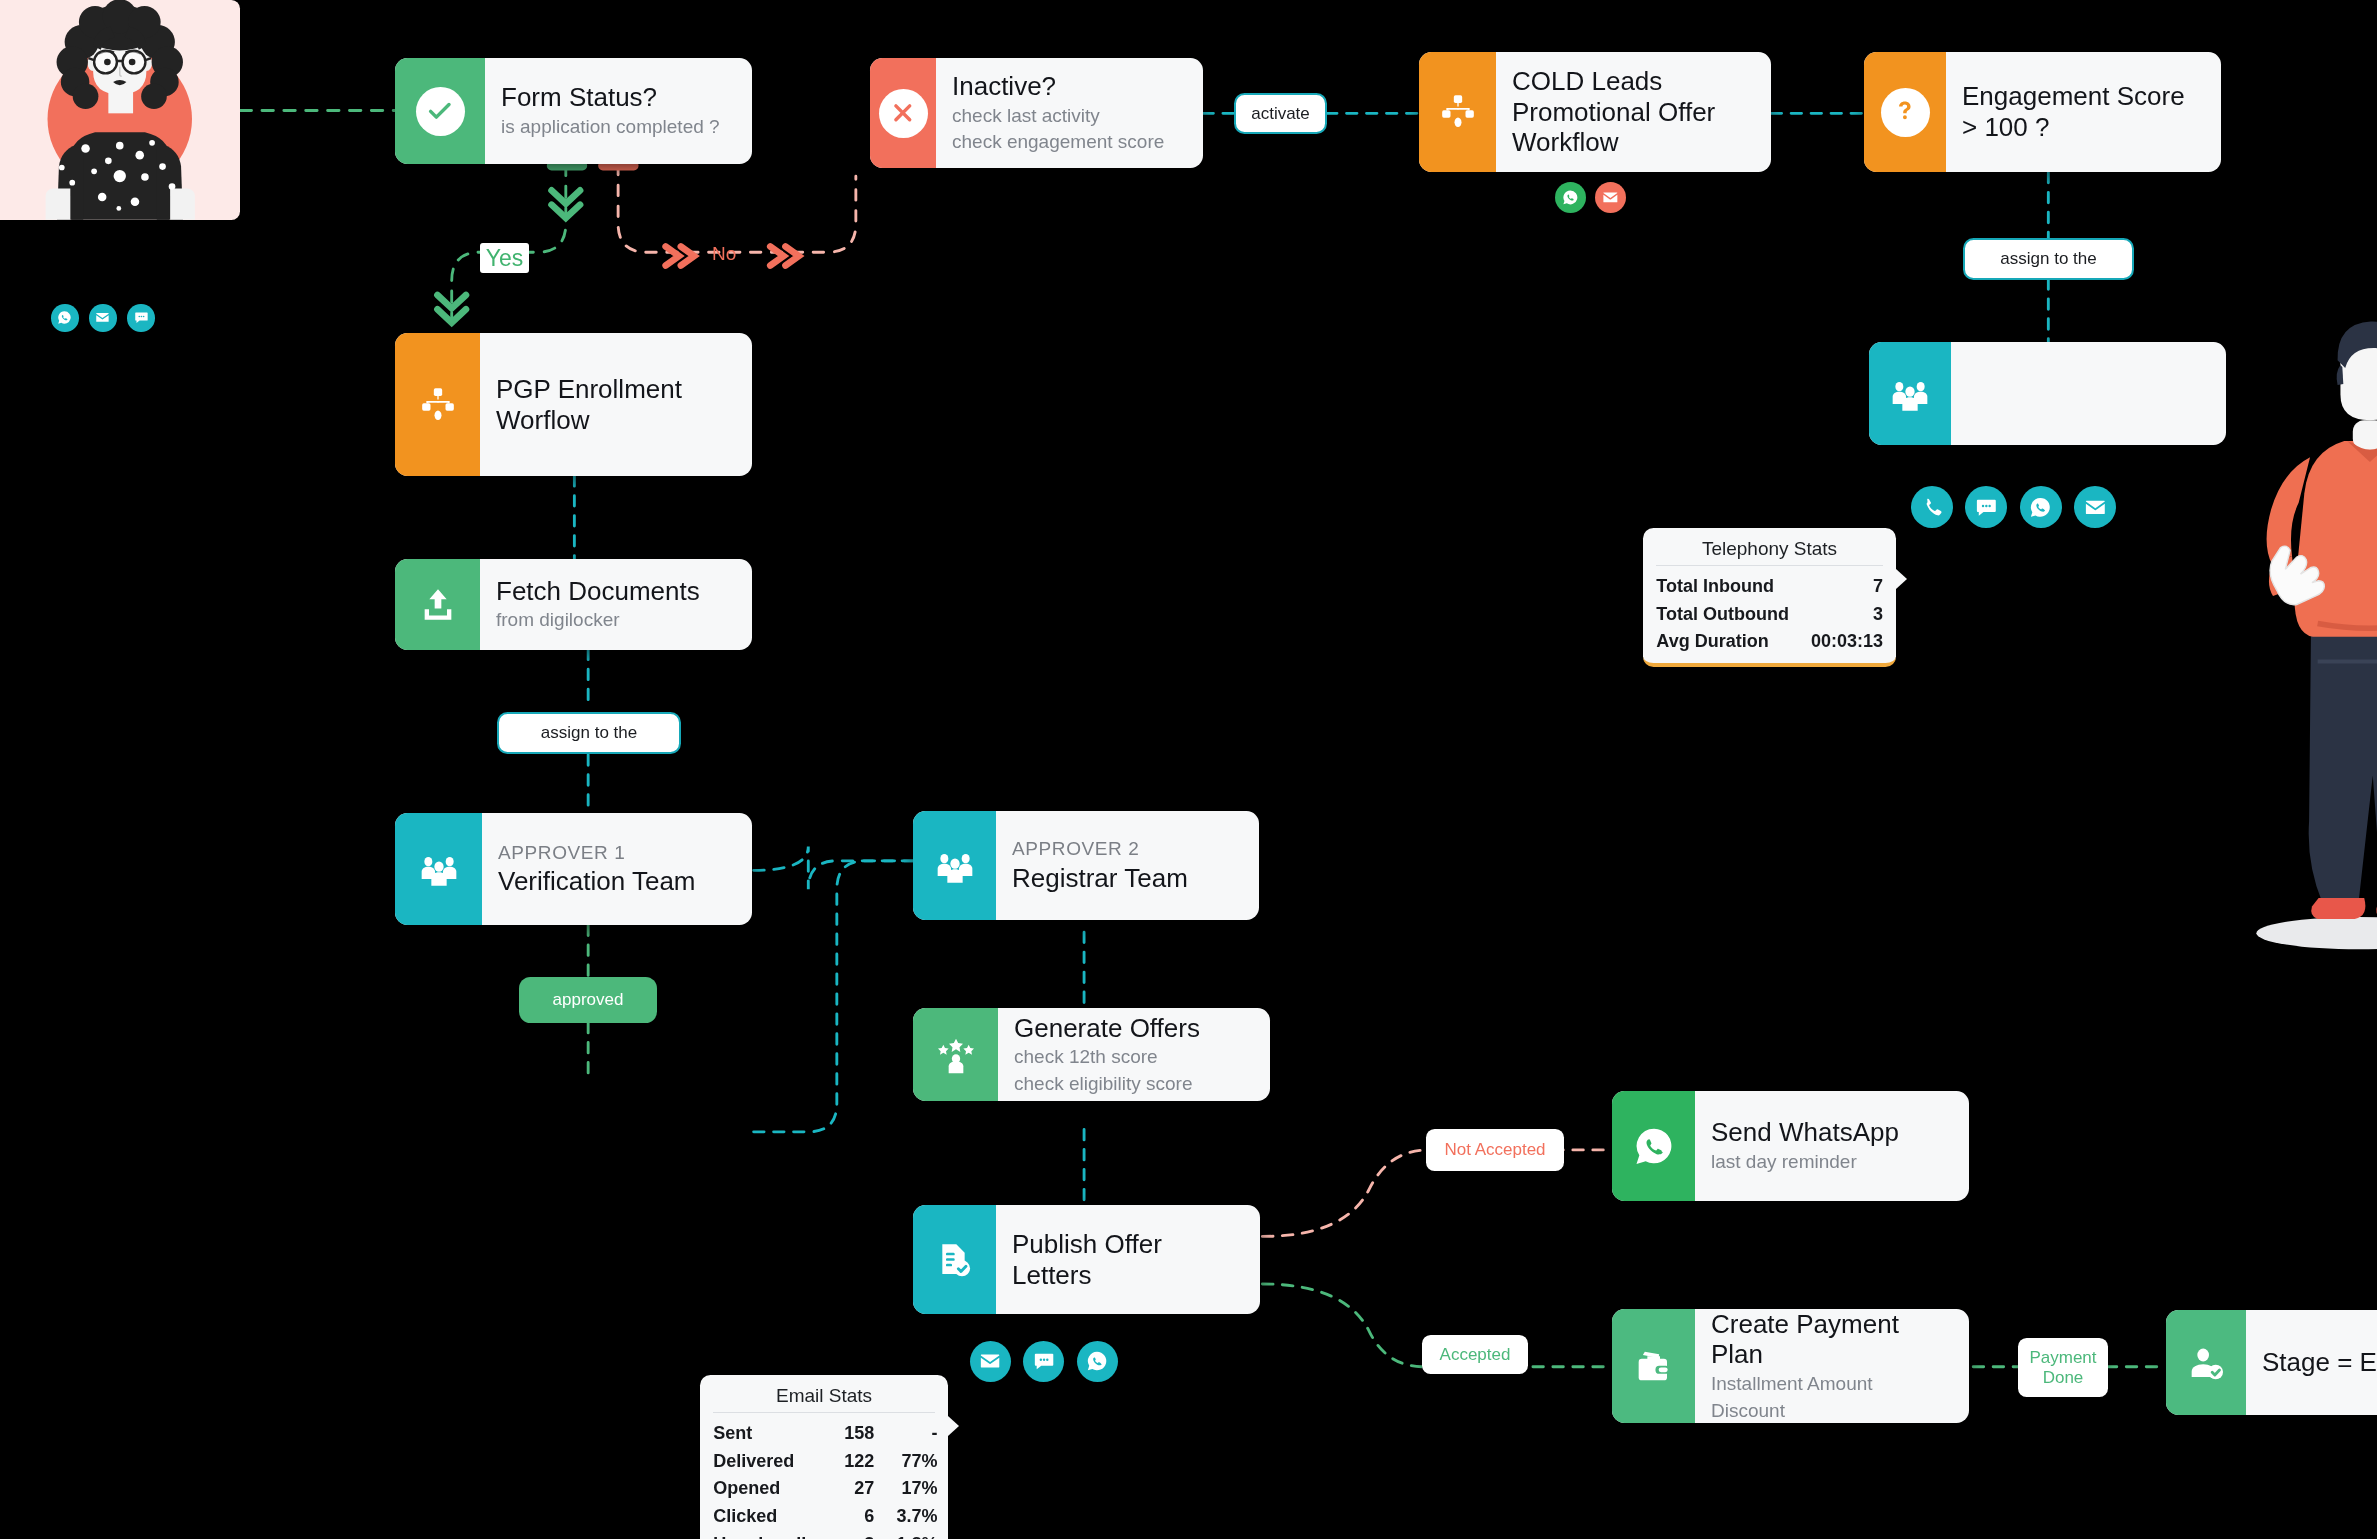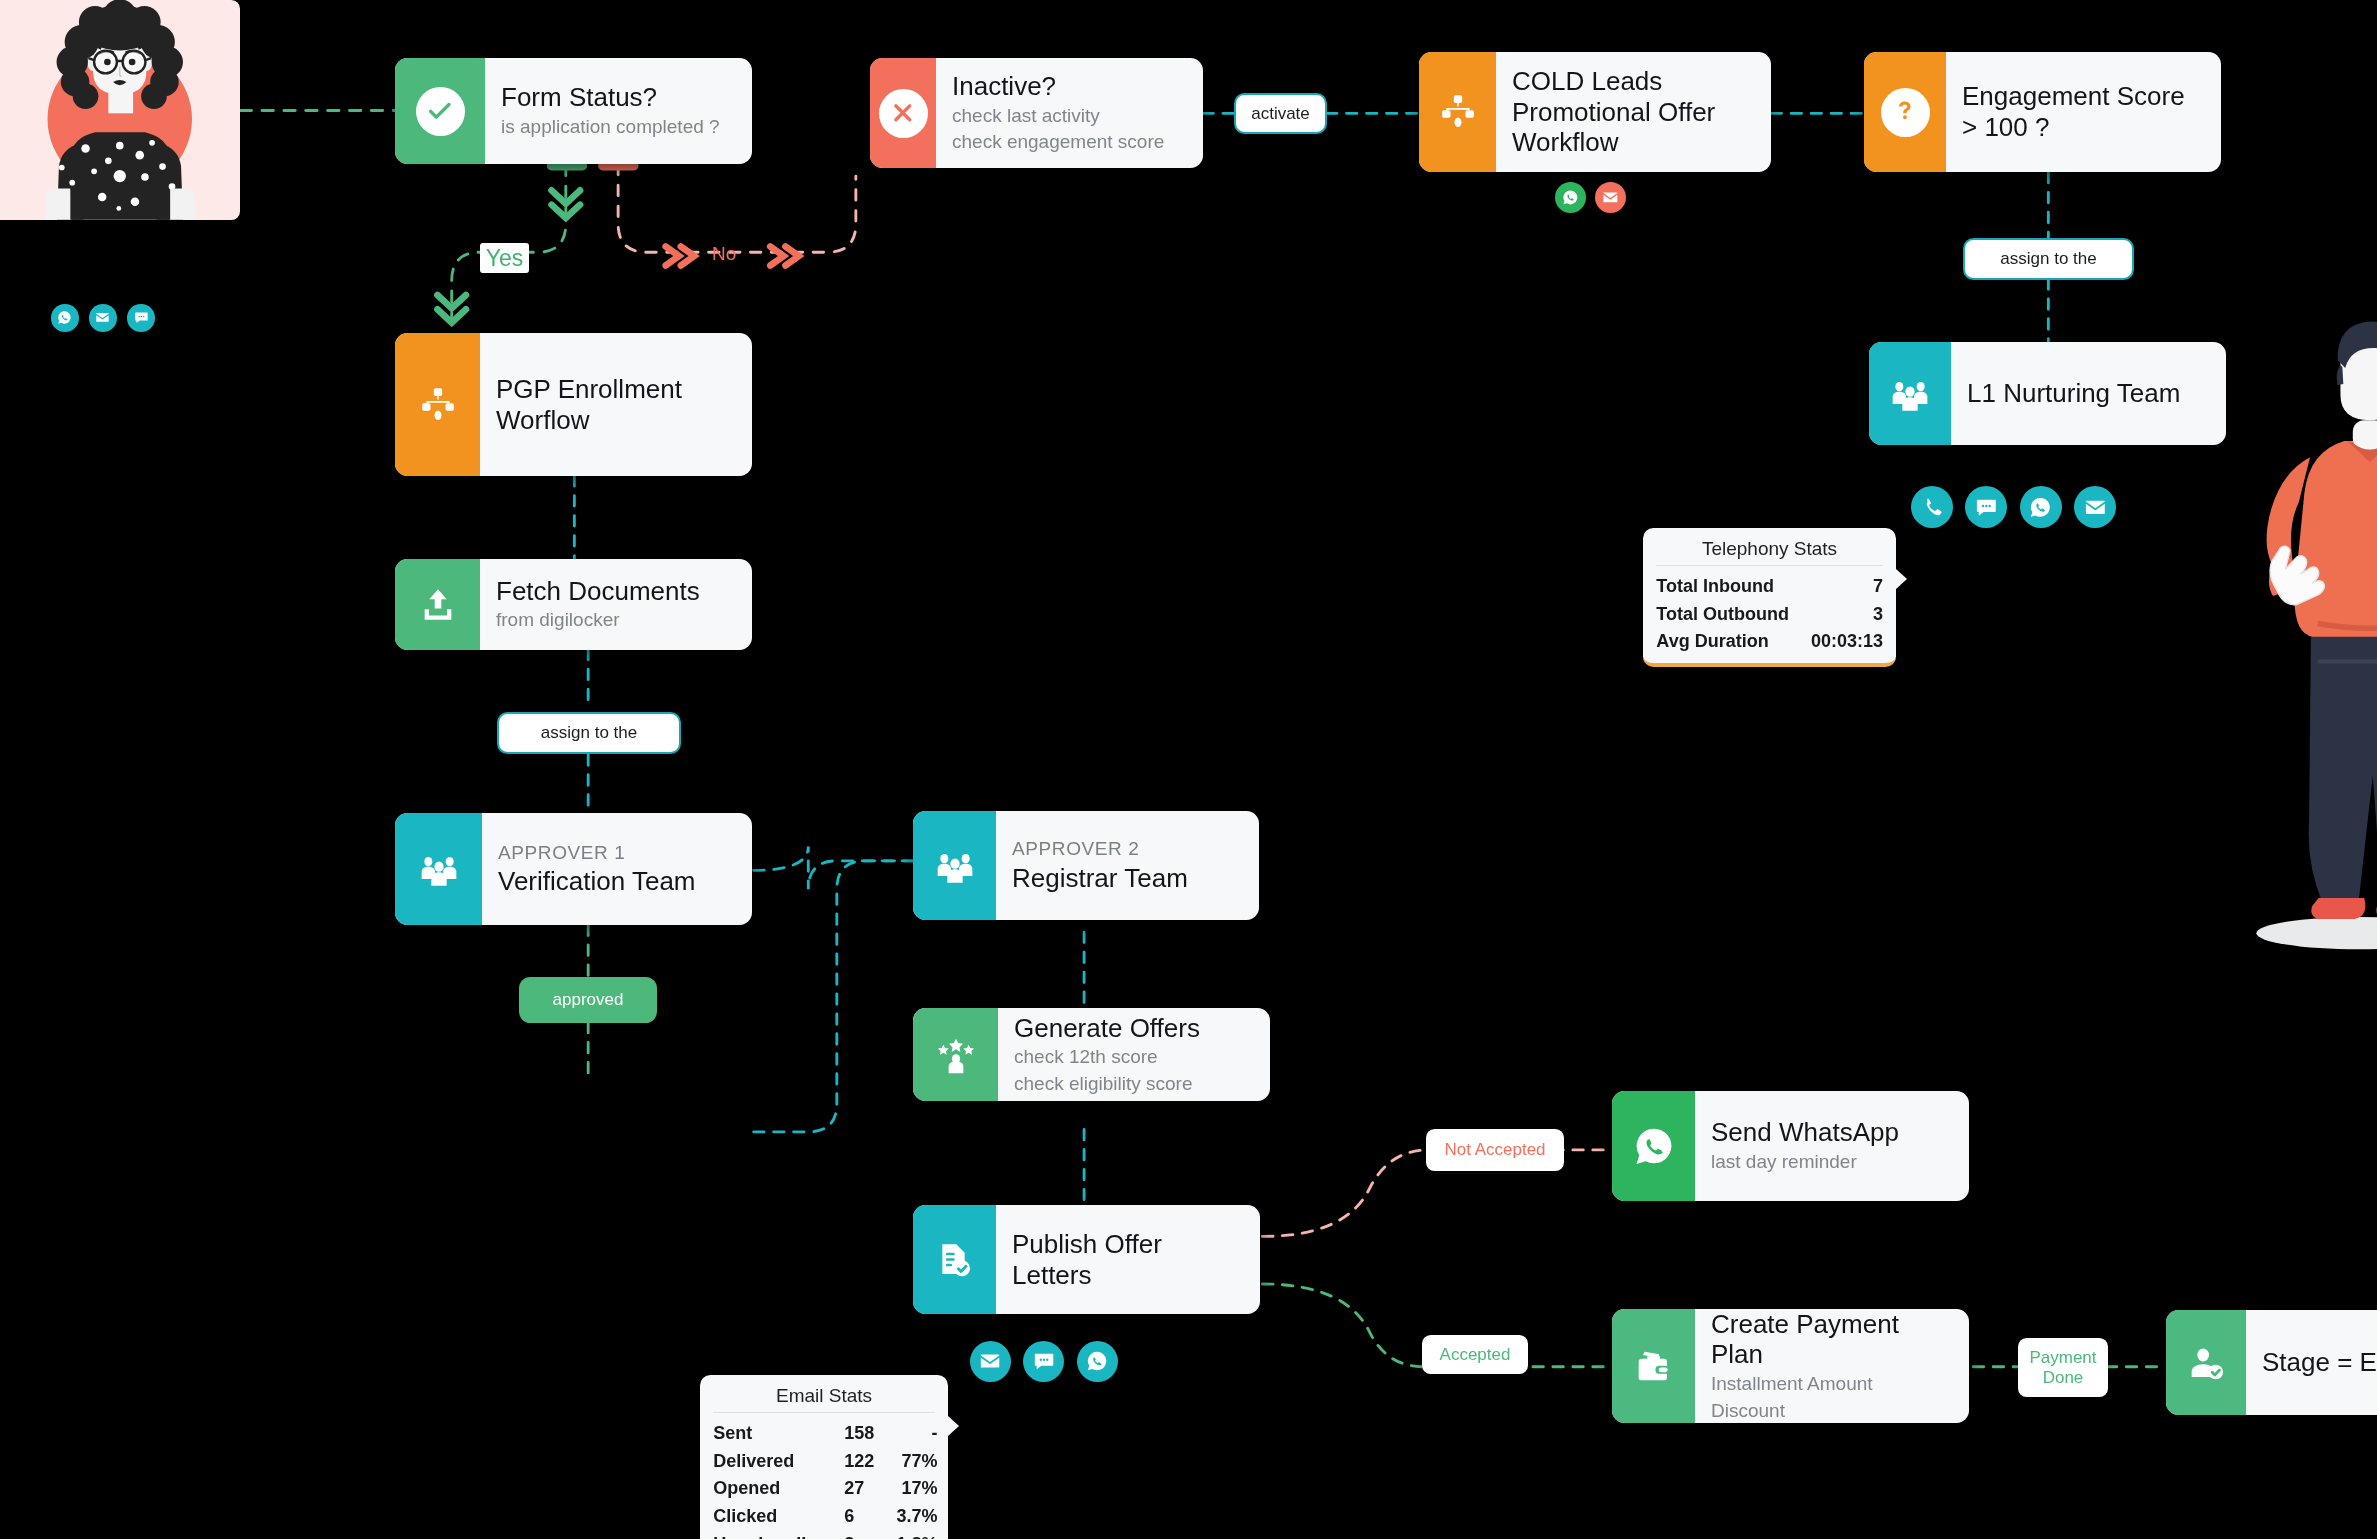--- a/index.html
+++ b/index.html
@@ -88,21 +88,21 @@
   }
   .stats .st-title {
     text-align: center; font-size: 19px; color: #1d2024;
     padding-bottom: 5.7px; border-bottom: 1px solid #dcdfe3; margin-bottom: 6.7px;
   }
   .stats table { border-collapse: collapse; width: 100%; }
   .stats td {
     font-size: 18px; color: #17191d; padding: 3.3px 0; white-space: nowrap;
   }
   .stats td.lbl { text-align: left; font-weight: bold; padding-right: 22px; }
-  .stats td.v1  { font-weight: bold; padding-right: 22px; }
+  .stats td.v1  { text-align: right; font-weight: bold; padding-right: 22px; }
   .stats td.v2  { text-align: right; font-weight: bold; }
   .stats .tail {
     position: absolute; right: -10.5px; top: 41px;
     width: 0; height: 0;
     border-top: 10.5px solid transparent;
     border-bottom: 10.5px solid transparent;
     border-left: 11.4px solid #f7f8f9;
   }
 
   
@@ -405,23 +405,20 @@
     <div class="ico c-teal" style="width:82px;">
       <svg class="stripsvg" viewBox="0 0 24 24" fill="#fff">
         <ellipse cx="5.6" cy="7.6" rx="2.4" ry="2.8"></ellipse>
         <path d="M1.6 18v-4.4c0-1.7 1.8-2.9 4-2.9s4 1.2 4 2.9V18z"></path>
         <ellipse cx="18.4" cy="7.6" rx="2.4" ry="2.8"></ellipse>
         <path d="M14.4 18v-4.4c0-1.7 1.8-2.9 4-2.9s4 1.2 4 2.9V18z"></path>
         <ellipse cx="12" cy="10.6" rx="2.8" ry="3.1"></ellipse>
         <path d="M7.4 22v-4.8c0-1.9 2.1-3.2 4.6-3.2s4.6 1.3 4.6 3.2V22z"></path>
       </svg>
     </div>
-    <div class="body">
-      <div class="title">L1 Nurturing Team</div>
-    </div>
   </div>
 
   <div class="stats" style="left:1643px; top:480px; width:253px;">
     <div class="tail"></div>
     <div class="st-title">Telephony Stats</div>
     <table>
       <tbody>
           <tr>
         <td class="lbl">Total Inbound</td>
         <td class="v2">7</td>

